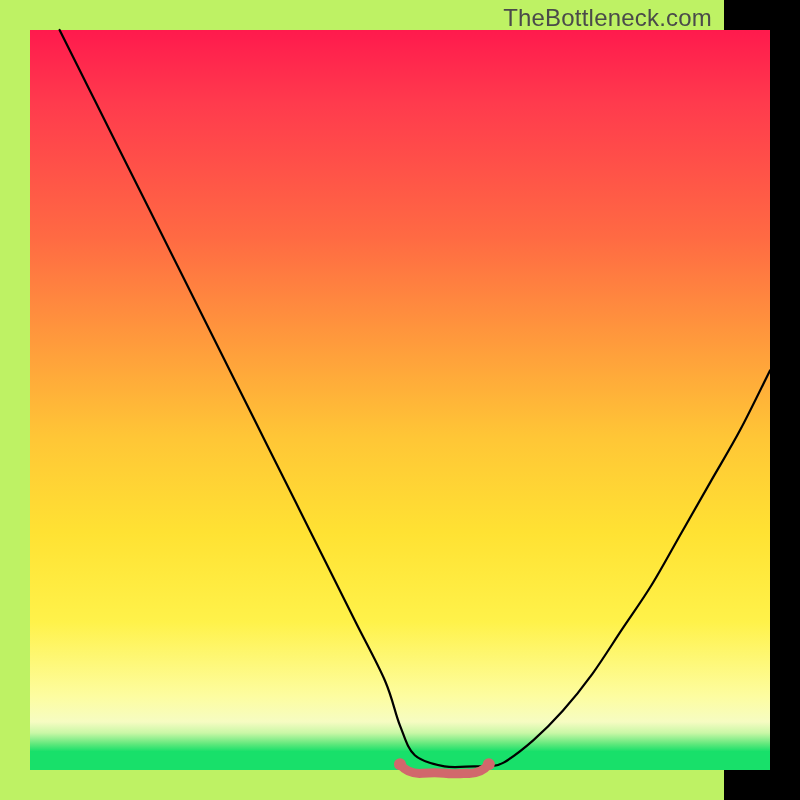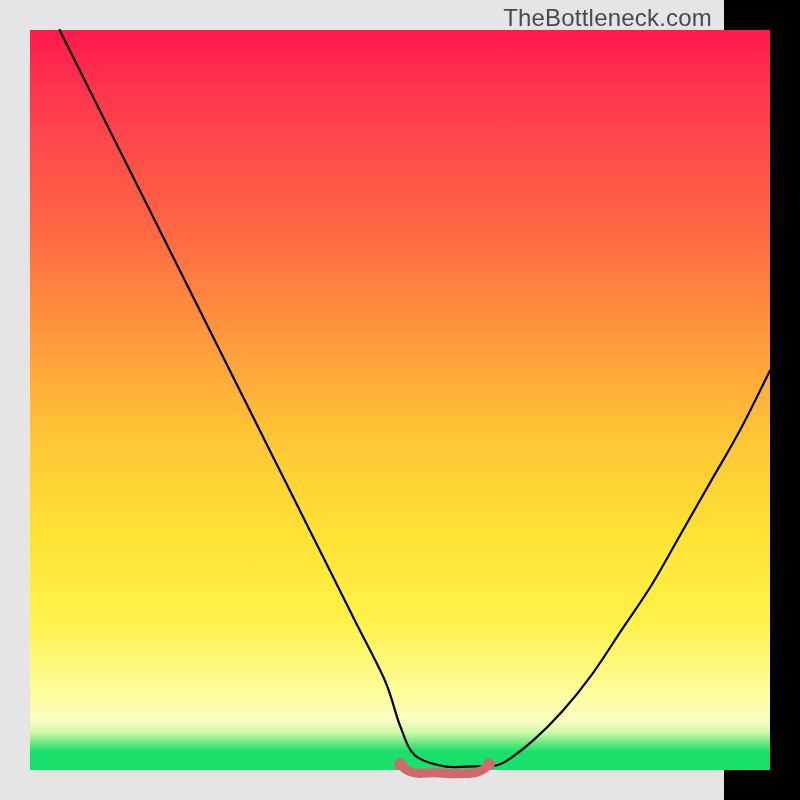--- a/index.html
+++ b/index.html
@@ -10,21 +10,21 @@
     background: #000;
     overflow: hidden;
     font-family: Arial, Helvetica, sans-serif;
   }
   .frame {
     position: absolute;
     left: 0;
     top: 0;
     width: 724px;
     height: 800px;
-    background: #e5e5e5;
+    background: #bef264;
   }
   .plot {
     position: absolute;
     left: 30px;
     top: 30px;
     width: 740px;
     height: 740px;
     
     background: linear-gradient(
       to bottom,

